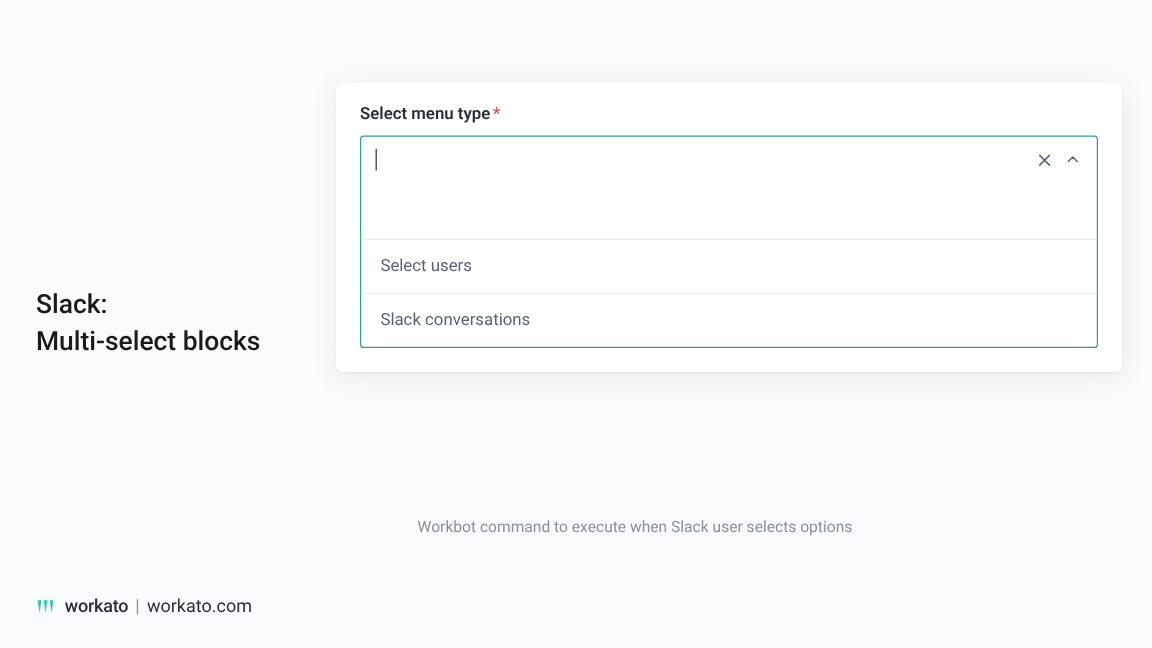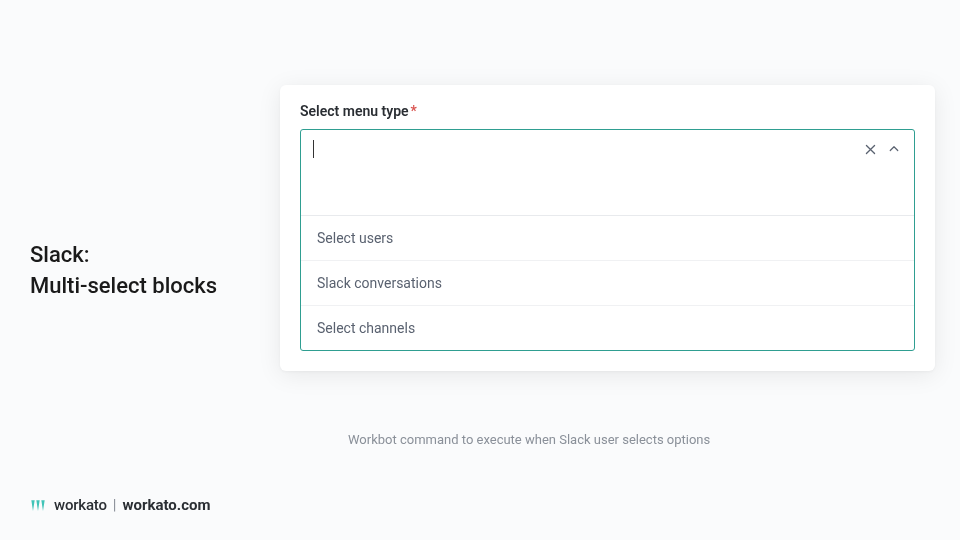--- a/index.html
+++ b/index.html
@@ -1,37 +1,37 @@
 <!DOCTYPE html>
 <html><head>
 <meta charset="utf-8">
 <style>
 * { margin: 0; padding: 0; box-sizing: border-box; }
 body { width: 960px; height: 540px; background: #fafbfc; font-family: -apple-system, BlinkMacSystemFont, "Segoe UI", Roboto, Helvetica, Arial, sans-serif; position: relative; overflow: hidden; }
 .left-text { position: absolute; left: 30px; top: 240px; font-size: 22px; font-weight: 500; color: #1a1a1a; line-height: 1.4; }
-.panel { position: absolute; left: 280px; top: 85px; width: 655px; background: #fff; border-radius: 6px; box-shadow: 0 4px 24px rgba(0,0,0,0.08), 0 1px 3px rgba(0,0,0,0.04); padding: 18px 20px 20px 20px; }
+.panel { position: absolute; left: 280px; top: 69px; width: 655px; background: #fff; border-radius: 6px; box-shadow: 0 4px 24px rgba(0,0,0,0.08), 0 1px 3px rgba(0,0,0,0.04); padding: 18px 20px 20px 20px; }
 .field-label { font-size: 14px; font-weight: 600; color: #2a2e33; margin-bottom: 10px; }
 .req { color: #d9534f; margin-left: 2px; }
 .combo { border: 1.5px solid #2f9e91; border-radius: 3px; background: #fff; }
 .combo-input { display: flex; align-items: center; padding: 10px 12px; gap: 8px; }
 .combo-input input { flex: 1; border: none; outline: none; font-size: 15px; color: #333; background: transparent; }
 .combo-input input::placeholder { color: #333; }
 .cursor { width: 1px; height: 18px; background: #333; }
 .icon-btn { width: 16px; height: 16px; display: inline-flex; align-items: center; justify-content: center; color: #5a6270; cursor: pointer; }
 .options { border-top: 1px solid #e8eaed; margin-top: 47px; }
 .option { padding: 14px 16px; font-size: 14px; color: #5a6270; border-bottom: 1px solid #f0f1f3; cursor: pointer; }
 .option:last-child { border-bottom: none; }
 .option.hover { background: #eef5f4; }
 .hint-text { position: absolute; left: 300px; top: 432px; font-size: 13px; color: #8a9099; z-index: -1; margin-left: 48px; }
 .footer { position: absolute; left: 28px; bottom: 24px; display: flex; gap: 6px; font-size: 15px; color: #2a2e33; }
 .logo-mark { width: 20px; height: 20px; display: inline-flex; align-items: center; justify-content: center; }
 .logo-mark svg { width: 20px; height: 20px; }
 .logo-text { font-weight: 500; letter-spacing: -0.2px; }
 .divider { color: #8a9099; }
-.domain { color: #2a2e33; font-weight: 700; }
+.domain { color: #2a2e33; font-weight: 400; }
 </style>
 </head>
 <body>
 
 <div class="left-text">
   <div>Slack:</div>
   <div>Multi-select blocks</div>
 </div>
 
 <div class="hint-text">Workbot command to execute when Slack user selects options</div>
@@ -51,21 +51,20 @@
       </span>
       <span class="icon-btn">
         <svg viewBox="0 0 16 16" width="12" height="12">
             <path d="M3 10 L8 5 L13 10" stroke="currentColor" stroke-width="1.6" stroke-linecap="round" stroke-linejoin="round" fill="none"></path>
           </svg>
       </span>
     </div>
     <div class="options">
       <div class="option">Select users</div>
       <div class="option">Slack conversations</div>
-      <div class="option">Select channels</div>
     </div>
   </div>
 </div>
 
 <div class="footer">
   <span class="logo-mark">
     <svg viewBox="0 0 24 24">
         <g fill="#40c4b8">
           <path d="M4 5 L8 5 L6 18 Z"></path>
           <path d="M10 5 L14 5 L12 18 Z"></path>

